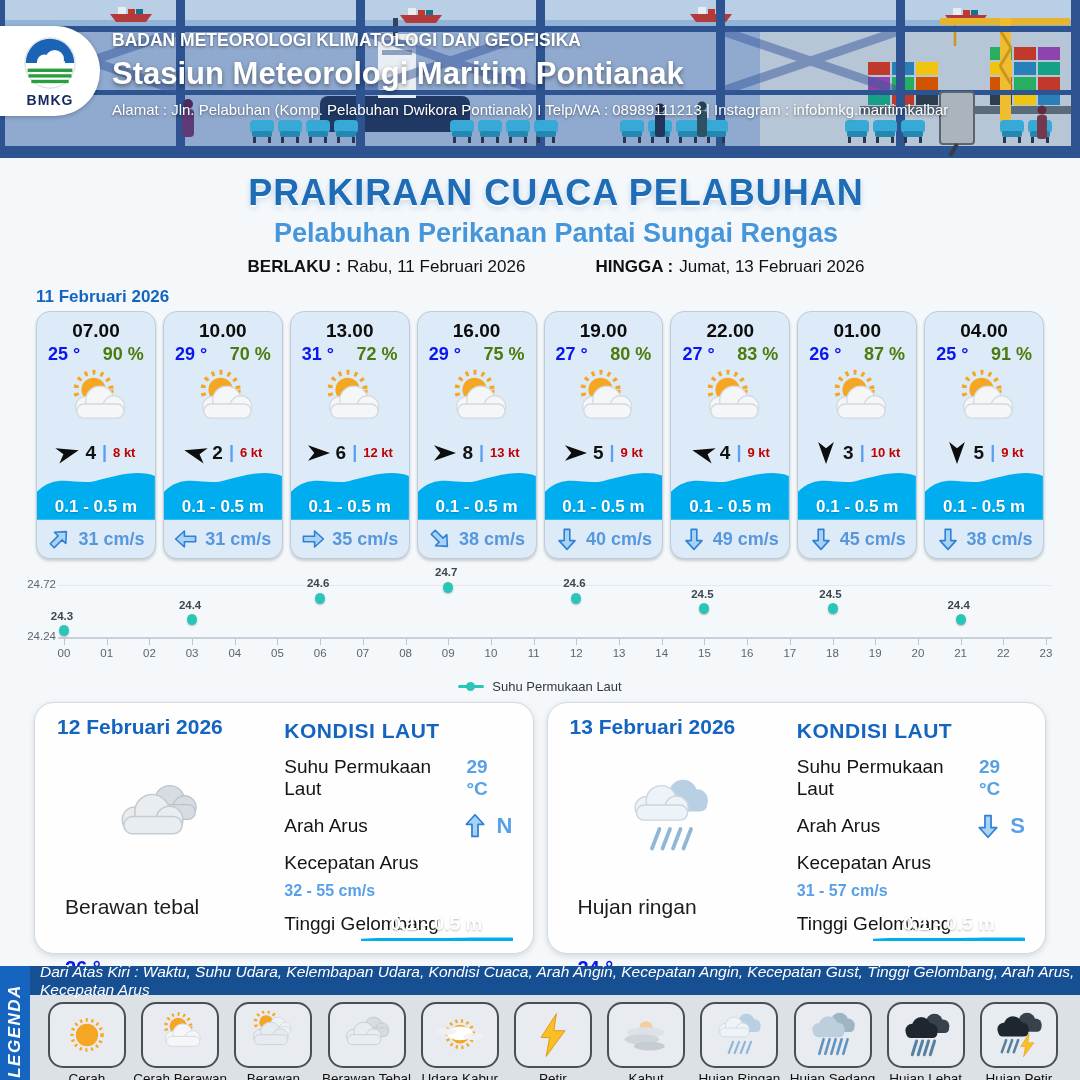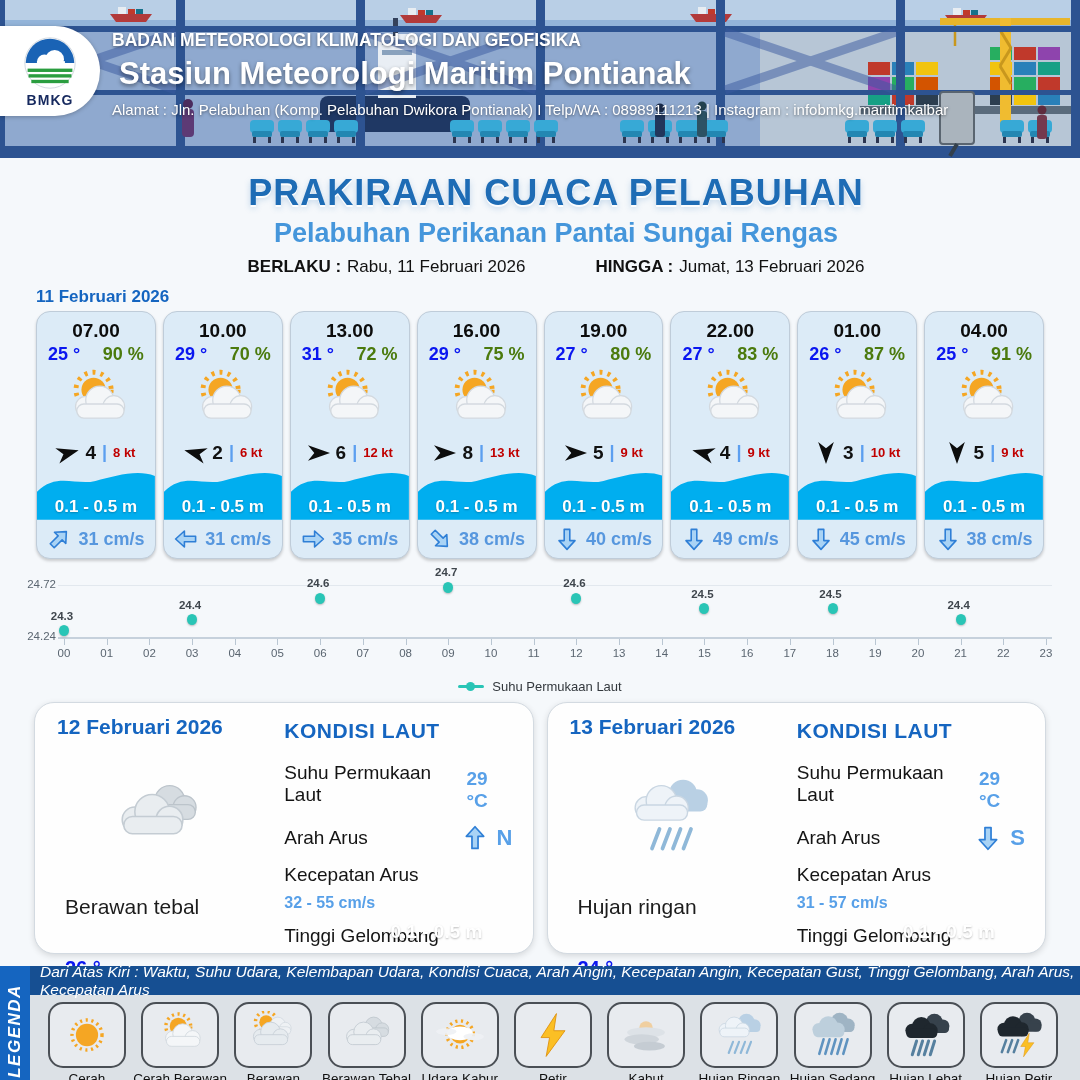--- a/index.html
+++ b/index.html
@@ -8,21 +8,21 @@
 
   
   .hero{position:relative;width:1080px;height:158px;overflow:hidden;}
   .hero-art{position:absolute;inset:0;}
   .logo-pill{position:absolute;left:0;top:26px;width:100px;height:90px;background:#fff;
              border-radius:0 46px 46px 0;display:flex;flex-direction:column;align-items:center;
              justify-content:center;box-shadow:0 1px 4px rgba(0,0,0,.25);}
   .logo-pill .bmkg-txt{font-size:14px;font-weight:bold;color:#16295e;letter-spacing:1px;margin-top:1px;}
   .hero-text{position:absolute;left:112px;top:30px;right:10px;color:#fff;}
   .hero-agency{font-size:17.5px;font-weight:bold;text-shadow:0 1px 3px rgba(0,0,0,.45);}
-  .hero-station{font-size:31px;font-weight:bold;margin-top:5px;text-shadow:0 2px 4px rgba(0,0,0,.45);margin-left:7px;}
+  .hero-station{font-size:31px;font-weight:bold;margin-top:5px;text-shadow:0 2px 4px rgba(0,0,0,.45);}
   .hero-address{font-size:15px;margin-top:9px;text-shadow:0 1px 3px rgba(0,0,0,.5);}
 
   
   .titleblock{text-align:center;padding-left:32px;}
   .main-title{margin:14px 0 0 0;font-size:36px;font-weight:bold;color:#1e6cb5;letter-spacing:1px;
               text-shadow:0 2px 0 rgba(255,255,255,.9),0 3px 6px rgba(30,108,181,.25);}
   .sub-title{margin:4px 0 0 0;font-size:27px;font-weight:bold;color:#4596db;}
   .validity{margin-top:8px;font-size:17px;color:#111;display:flex;justify-content:center;gap:70px;}
   .validity .lbl{font-weight:bold;margin-right:6px;}
 
@@ -80,21 +80,21 @@
   .dtemps{display:grid;grid-template-columns:62px auto;align-items:center;margin:2px 0 0 8px;}
   .tmin{color:#0a16f0;font-weight:bold;font-size:20px;}
   .tmax{color:#c00000;font-weight:bold;font-size:20px;}
   .dhum{grid-row:1/3;grid-column:2;color:#4b7a0d;font-weight:bold;font-size:27px;}
   .dwind{display:flex;align-items:center;gap:8px;margin:6px 0 0 4px;font-size:20px;font-weight:bold;color:#111;}
   .dwind .warrow{width:26px;height:24px;}
   .dgust{color:#c00000;font-weight:bold;font-size:19px;margin:6px 0 0 36px;}
   .dright{flex:1;display:flex;flex-direction:column;padding:4px 2px 0 26px;}
   .ktitle{font-size:21px;font-weight:bold;color:#1565c0;letter-spacing:.5px;}
   .krow{display:flex;justify-content:space-between;align-items:center;margin-top:13px;font-size:19px;color:#141414;}
-  .kval{color:#58a0e8;font-weight:bold;font-size:19px;margin-top:12px;}
+  .kval{color:#58a0e8;font-weight:bold;font-size:19px;}
   .kdir{display:flex;align-items:center;gap:9px;color:#58a0e8;font-weight:bold;font-size:22px;}
   .kdir .carrow{width:26px;height:26px;}
   .kspeed{color:#58a0e8;font-weight:bold;font-size:16px;margin-top:8px;}
   .kwave{position:relative;width:152px;height:64px;margin-left:auto;margin-top:2px;}
   .kwave svg{position:absolute;inset:0;width:100%;height:100%;}
   .kwave span{position:absolute;left:0;right:0;bottom:6px;text-align:center;color:#fff;
               font-size:19px;font-weight:bold;text-shadow:0 1px 2px rgba(0,0,0,.25);}
 
   
   .legend{position:relative;margin-top:12px;height:130px;}

